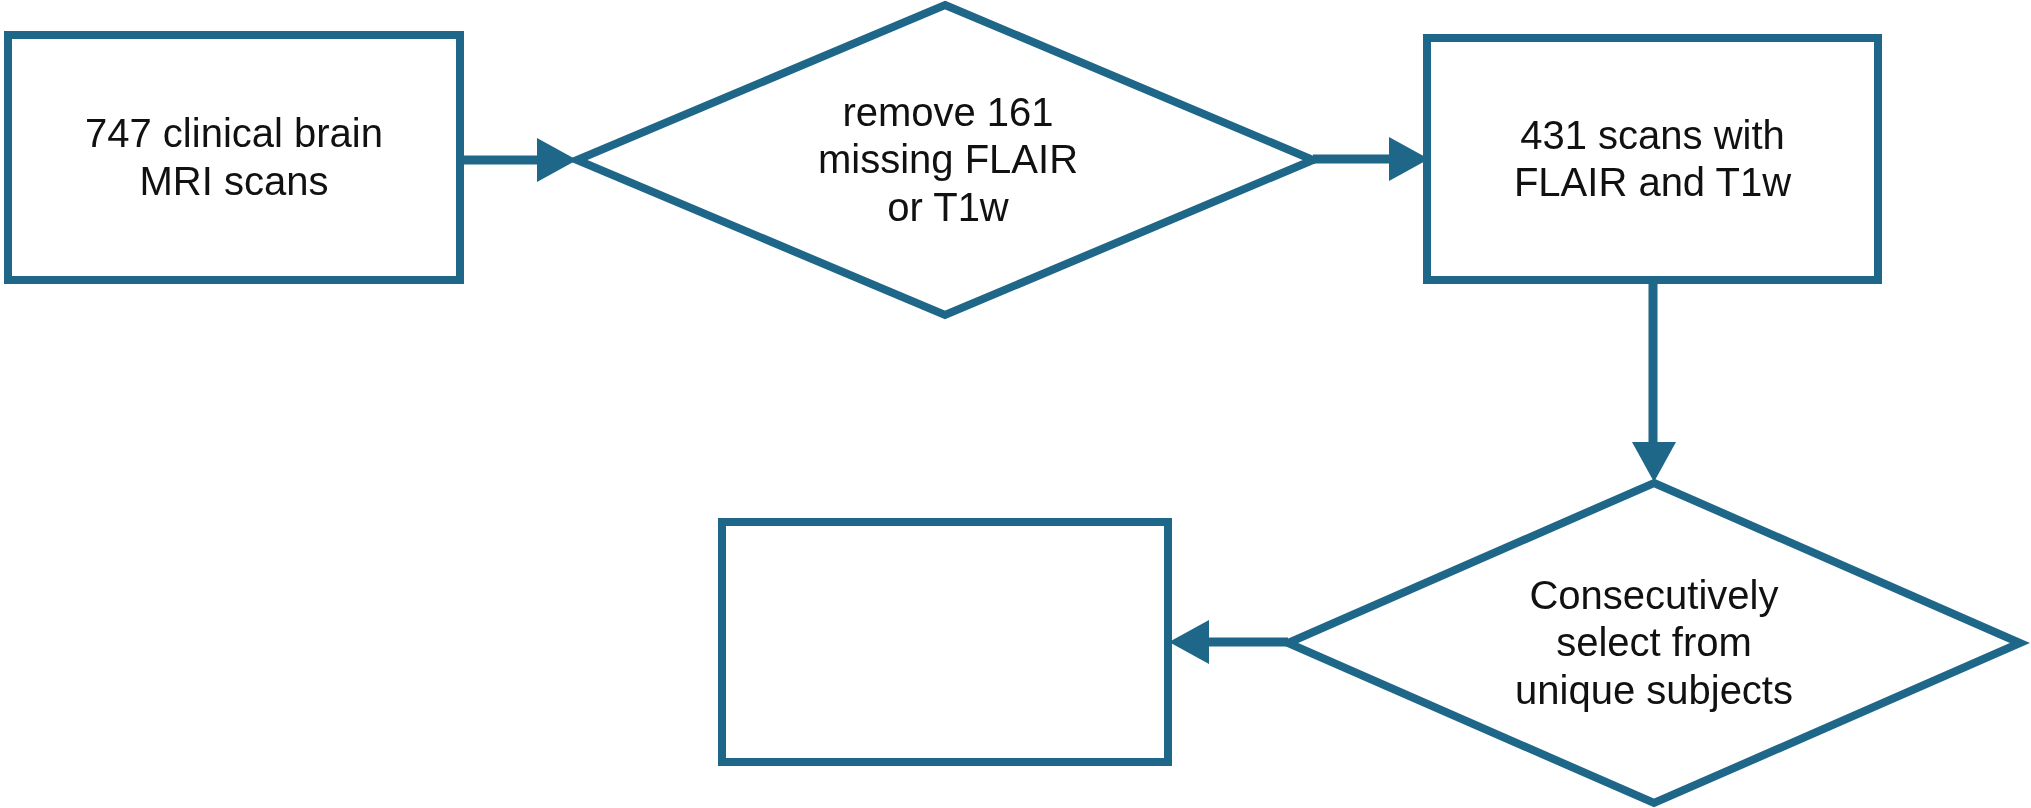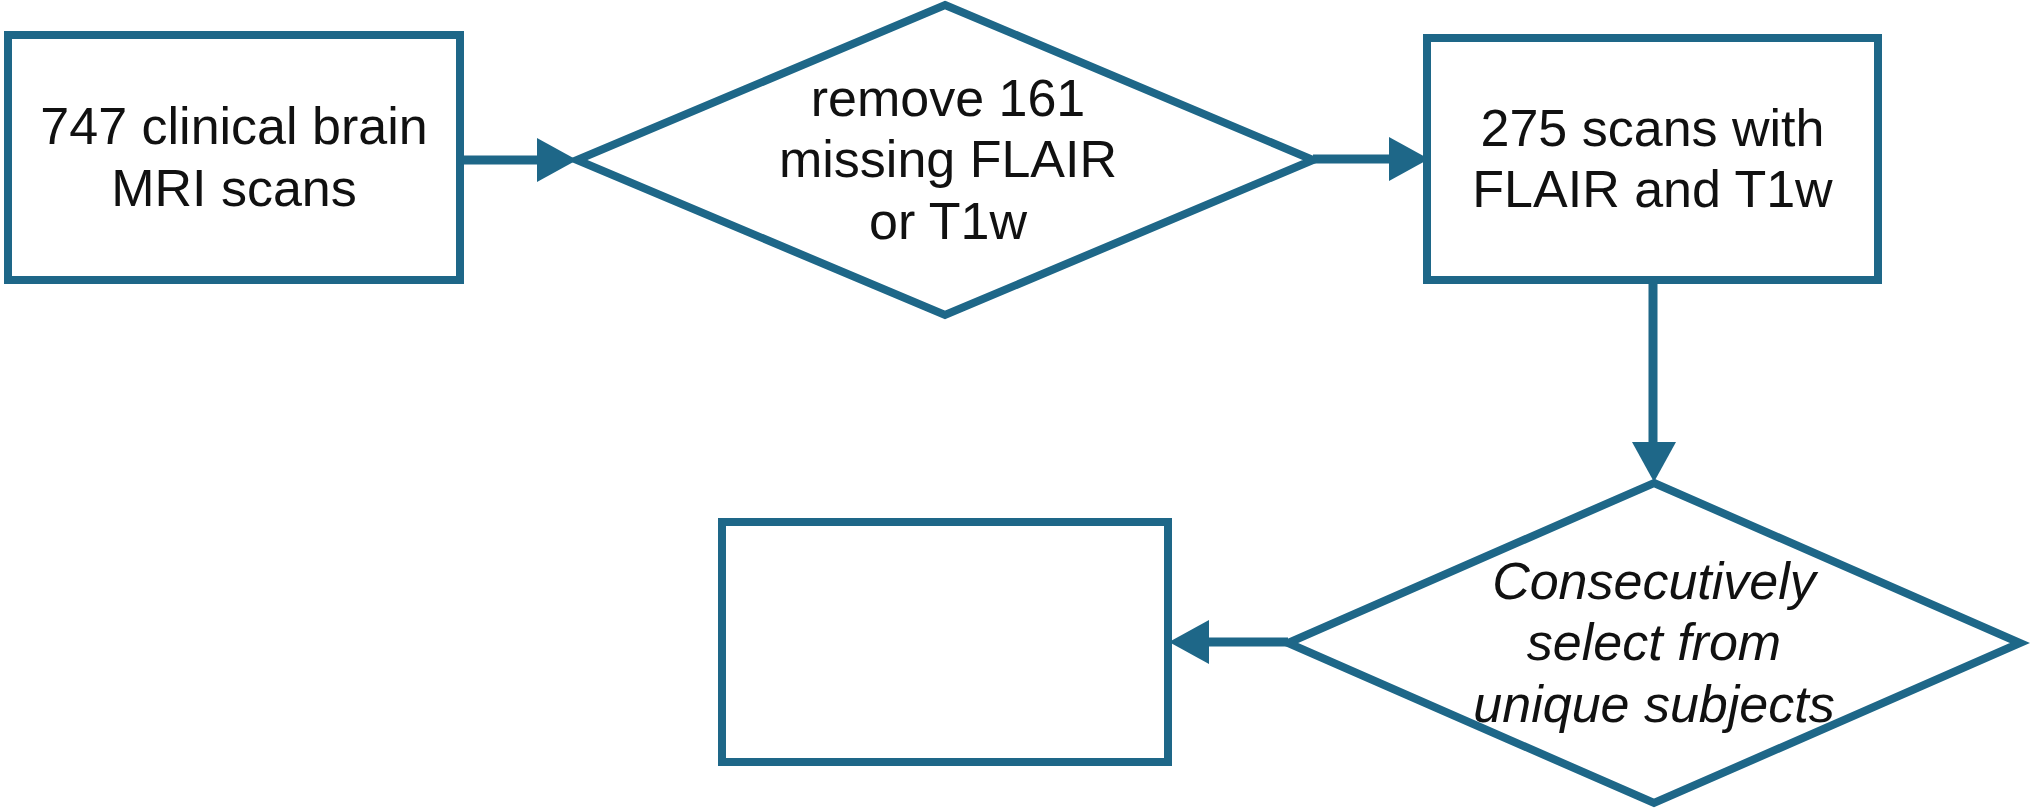--- a/index.html
+++ b/index.html
@@ -16,30 +16,30 @@
   .canvas svg { position: absolute; left: 0; top: 0; }
   .shape { stroke: var(--stroke); fill: var(--node-fill); stroke-width: 8; }
   .arrow-line { stroke: var(--stroke); stroke-width: 9; fill: none; }
   .arrow-head { fill: var(--stroke); stroke: none; }
   .node-label {
     position: absolute;
     display: flex;
     align-items: center;
     justify-content: center;
     text-align: center;
-    font-size: 52px;
+    font-size: 40px;
     line-height: 1.18;
     color: var(--text);
     white-space: pre-line;
     pointer-events: none;
   }
   .lbl-box1 { left: 8px;    top: 35px;  width: 452px; height: 245px; }
   .lbl-d1   { left: 580px;  top: 35px;  width: 736px; height: 250px; }
   .lbl-box3 { left: 1427px; top: 38px;  width: 451px; height: 242px; }
-  .lbl-d2   { left: 1288px; top: 523px; width: 732px; height: 240px; font-style: italic; }
+  .lbl-d2   { left: 1288px; top: 523px; width: 732px; height: 240px; }
   .lbl-box5 { left: 722px;  top: 522px; width: 446px; height: 240px; }
 </style>
 </head>
 <body>
 
 <div class="canvas">
 
   <svg width="2031" height="808" viewBox="0 0 2031 808">
 
     <rect class="shape" x="8" y="35" width="452" height="245"></rect>
@@ -70,21 +70,21 @@
     </g>
   </svg>
 
   <div class="node-label lbl-box1">747 clinical brain
 MRI scans</div>
 
   <div class="node-label lbl-d1">remove 161
 missing FLAIR
 or T1w</div>
 
-  <div class="node-label lbl-box3">275 scans with
+  <div class="node-label lbl-box3">431 scans with
 FLAIR and T1w</div>
 
   <div class="node-label lbl-d2">Consecutively
 select from
 unique subjects</div>
 
 
 </div>
 
 </body></html>

